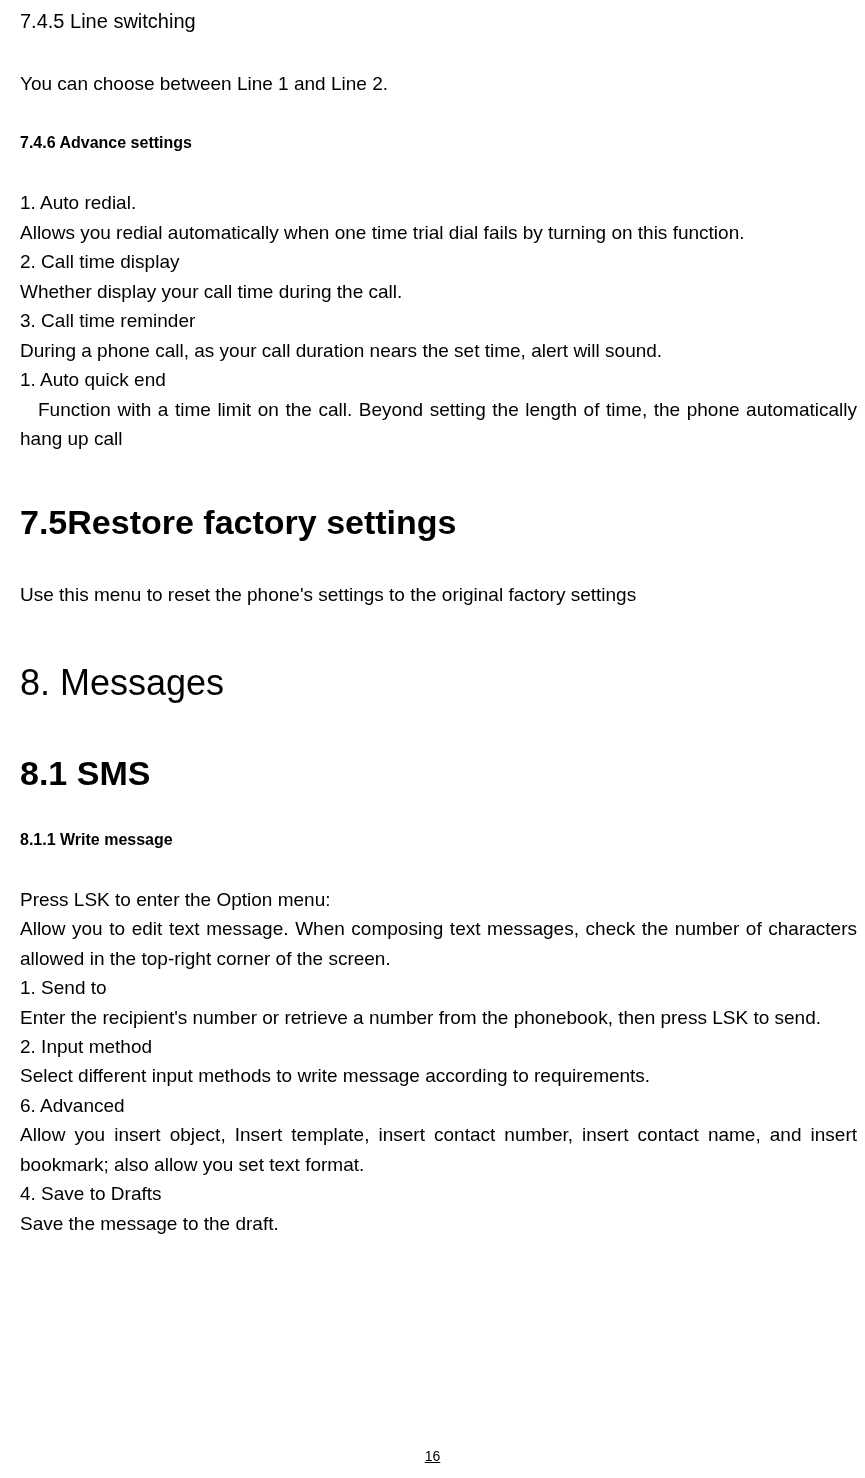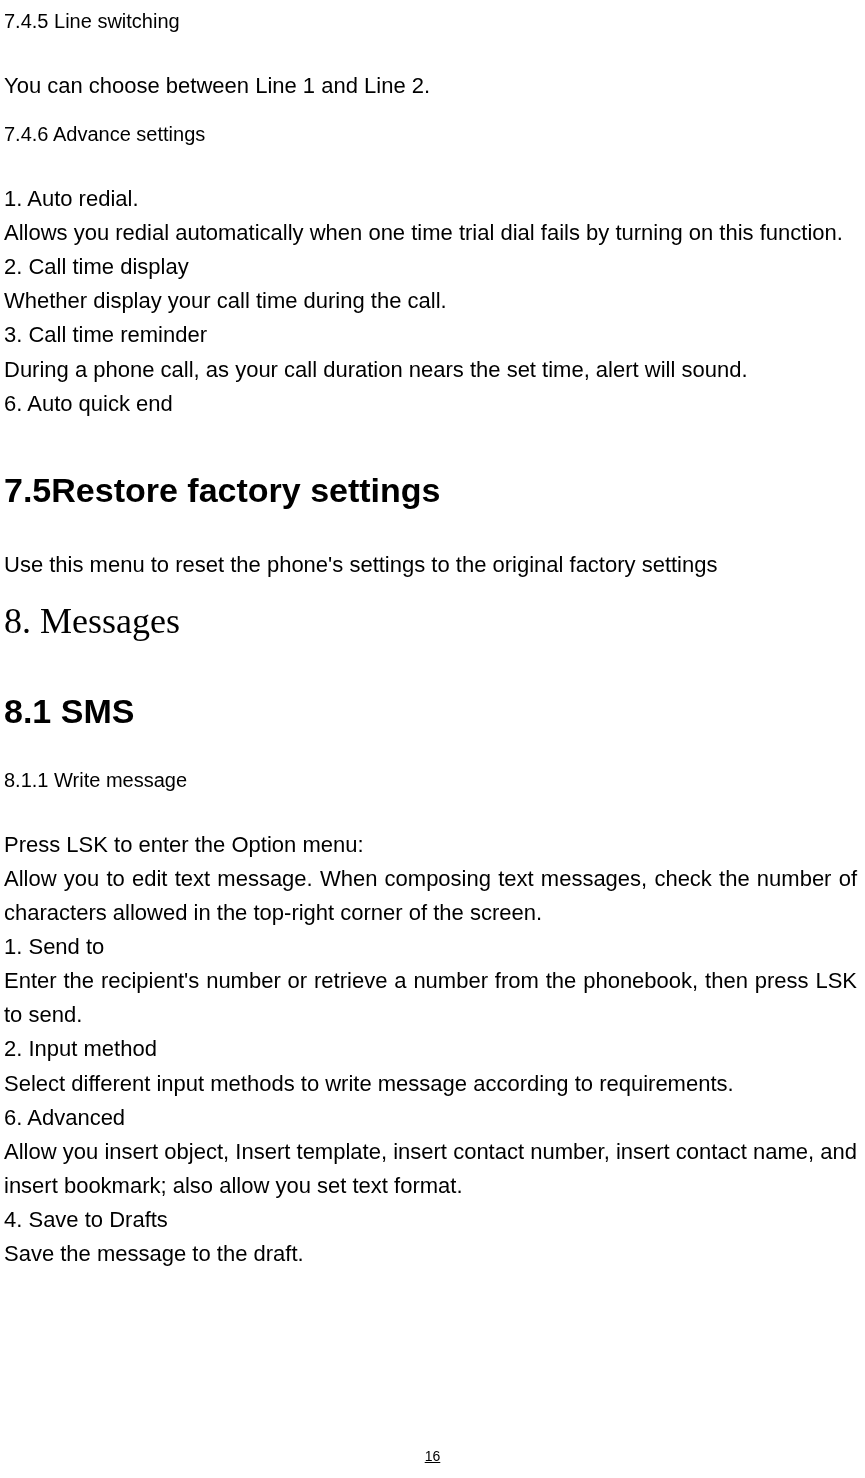--- a/index.html
+++ b/index.html
@@ -10,50 +10,49 @@
     body {
       font-family: Arial, Helvetica, sans-serif;
       background: #fff;
       color: #000;
       width: 865px;
       min-height: 1478px;
       padding: 10px 0 30px 0;
       position: relative;
     }
     .content {
-      padding-left: 4px;
+      padding-left: 20px;
       padding-right: 8px;
     }
     .h3 {
       font-size: 20px;
       font-weight: normal;
       margin-bottom: 36px;
       margin-top: 0;
     }
     .h3-gap {
-      font-size: 20px;
-      font-weight: normal;
-      margin-top: 20px;
+      font-size: 16px;
+      font-weight: bold;
+      margin-top: 36px;
       margin-bottom: 36px;
     }
     .h2 {
       font-size: 34px;
       font-weight: bold;
       margin-top: 50px;
       margin-bottom: 38px;
     }
     .h1 {
       font-size: 36px;
       font-weight: normal;
-      margin-top: 18px;
+      margin-top: 52px;
       margin-bottom: 42px;
-      font-family: Liberation Serif, serif;
     }
     .body-text {
-      font-size: 22px;
+      font-size: 19px;
       line-height: 1.55;
       font-weight: normal;
     }
     .justify {
       text-align: justify;
       text-justify: inter-word;
     }
     .indent {
       text-indent: 18px;
     }
@@ -75,21 +74,22 @@
   <div class="h3">7.4.5 Line switching</div>
   <div class="body-text">You can choose between Line 1 and Line 2.</div>
 
   <div class="h3-gap">7.4.6 Advance settings</div>
   <div class="body-text">1. Auto redial.</div>
   <div class="body-text">Allows you redial automatically when one time trial dial fails by turning on this function.</div>
   <div class="body-text">2. Call time display</div>
   <div class="body-text">Whether display your call time during the call.</div>
   <div class="body-text">3. Call time reminder</div>
   <div class="body-text">During a phone call, as your call duration nears the set time, alert will sound.</div>
-  <div class="body-text">6. Auto quick end</div>
+  <div class="body-text">1. Auto quick end</div>
+  <div class="body-text justify indent">Function with a time limit on the call. Beyond setting the length of time, the phone automatically hang up call</div>
 
   <div class="h2">7.5Restore factory settings</div>
   <div class="body-text">Use this menu to reset the phone's settings to the original factory settings</div>
 
   <div class="h1">8. Messages</div>
 
   <div class="h2">8.1 SMS</div>
 
   <div class="h3-gap">8.1.1 Write message</div>
   <div class="body-text">Press LSK to enter the Option menu:</div>

